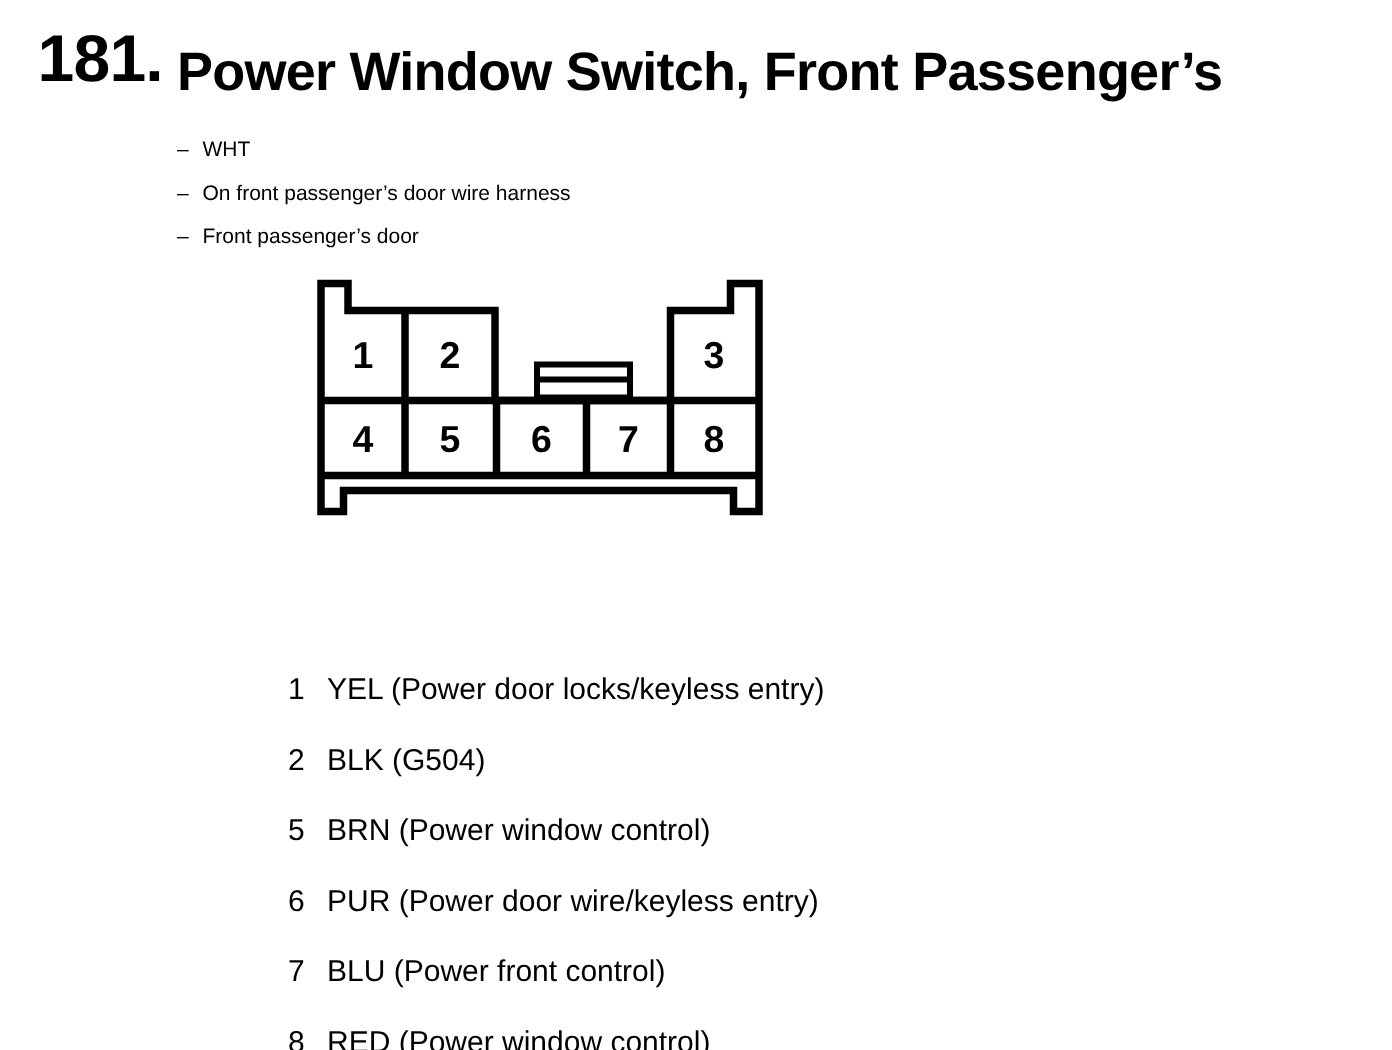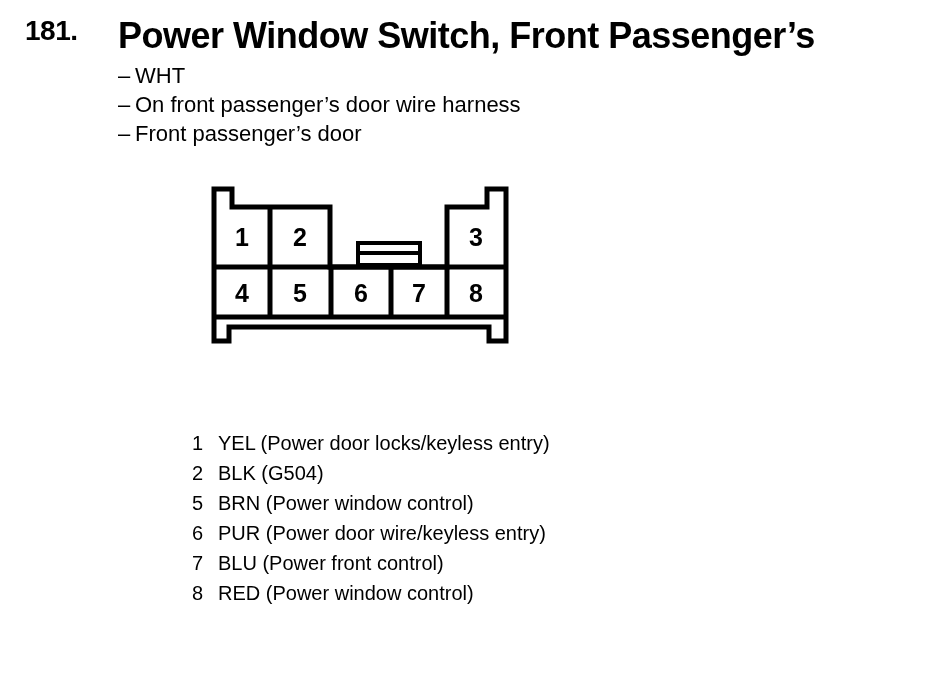--- a/index.html
+++ b/index.html
@@ -19,37 +19,37 @@
     position: absolute;
     top: 15px;
     left: 0;
     width: 928px;
     white-space: nowrap;
   }
   .heading-number {
     position: absolute;
     left: 25px;
     top: 0;
-    font-size: 28px;
+    font-size: 44px;
     font-weight: bold;
     letter-spacing: -0.5px;
   }
   .heading-title {
     position: absolute;
     left: 118px;
-    top: 0;
+    top: 12px;
     font-size: 36px;
     font-weight: bold;
     letter-spacing: -0.5px;
   }
   .bullets {
     position: absolute;
     left: 118px;
-    top: 61px;
-    font-size: 22px;
+    top: 85px;
+    font-size: 14px;
     line-height: 29px;
   }
   .bullet-row { white-space: nowrap; }
   .bullet-dash {
     display: inline-block;
     width: 17px;
   }
   .connector {
     position: absolute;
     left: 205px;
@@ -63,21 +63,21 @@
     font-weight: bold;
     fill: #000000;
   }
   .pin-list {
     position: absolute;
     left: 192px;
     top: 428px;
     font-size: 20px;
     line-height: 30px;
   }
-  .pin-row { white-space: nowrap; }
+  .pin-row { white-space: nowrap; margin-top: 17px; }
   .pin-num {
     display: inline-block;
     width: 26px;
   }
 </style>
 </head>
 <body>
 
 <div class="heading">
   <span class="heading-number">181.</span>

